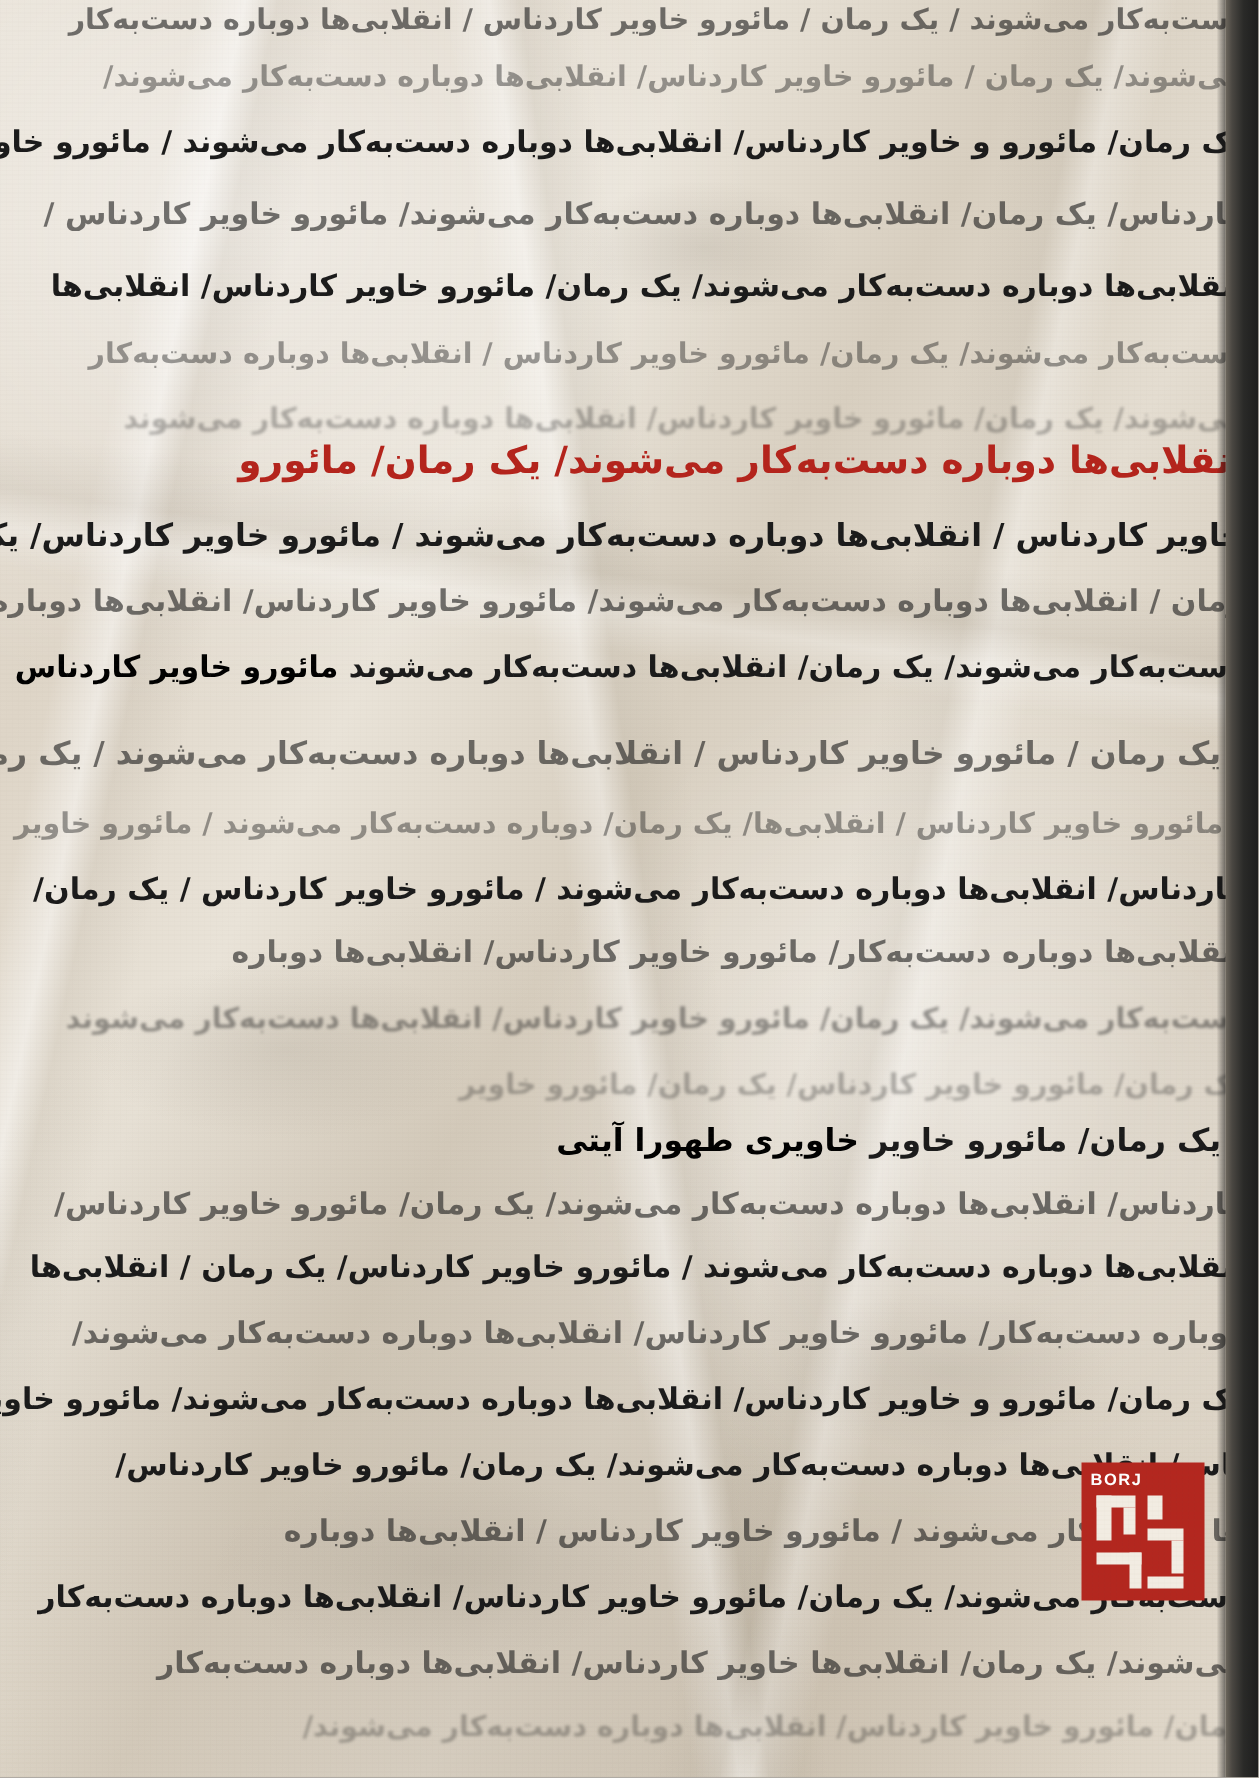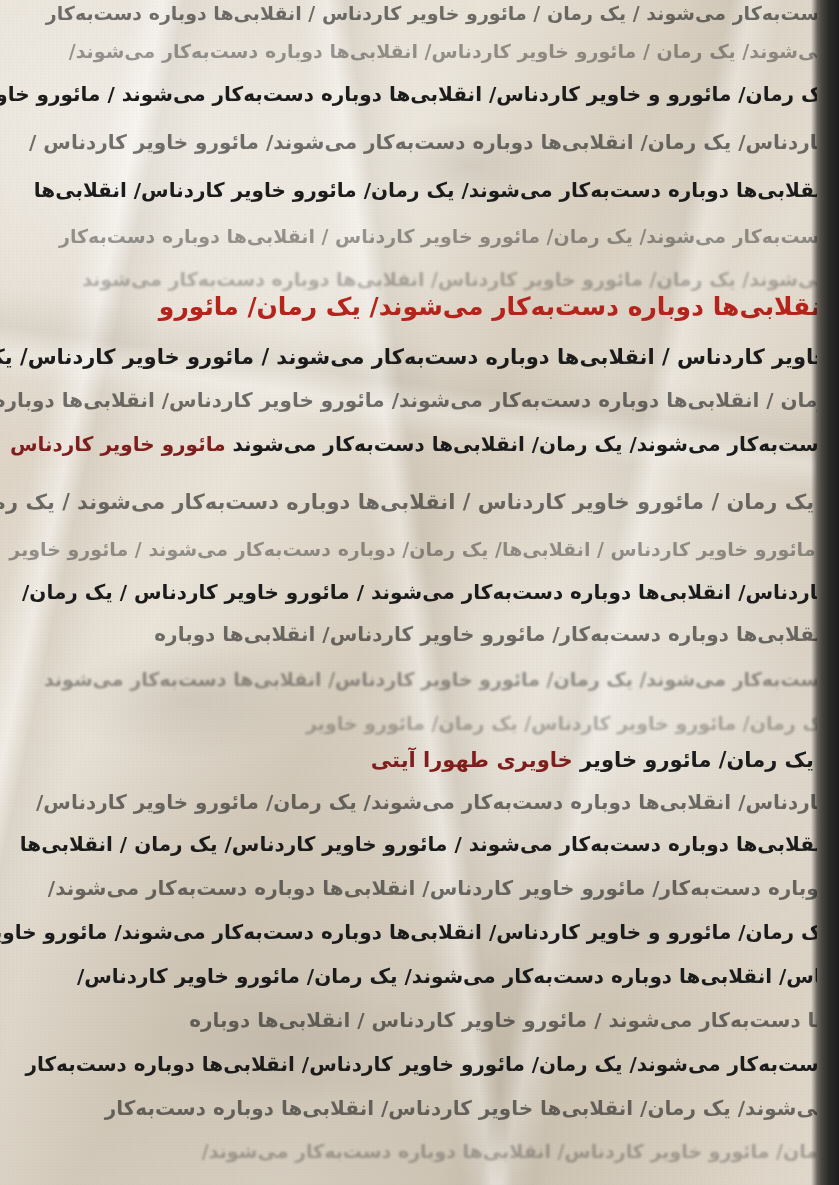--- a/index.html
+++ b/index.html
@@ -80,21 +80,21 @@
     left: 10px;
     white-space: nowrap;
     direction: rtl;
     text-align: right;
     font-weight: bold;
     color: #1b1b1b;
     letter-spacing: 0.2px;
   }
   .line span { white-space: nowrap; }
 
-  .red { color: #7f1d1d; }
+  .red { color: #000000; }
   .redhi { color: #b4241c; }
 
   
   .brand {
     position: absolute;
     right: 36px;
     bottom: 118px;
     width: 82px;
     height: 92px;
     z-index: 30;
@@ -197,18 +197,33 @@
     <div class="line fade1 blur1" style="top:876px;  font-size:20px;">دوباره دست‌به‌کار/ مائورو خاویر کاردناس/ انقلابی‌ها دوباره دست‌به‌کار می‌شوند/</div>
     <div class="line" style="top:920px;  font-size:20px;">یک رمان/ مائورو و خاویر کاردناس/ انقلابی‌ها دوباره دست‌به‌کار می‌شوند/ مائورو خاویر</div>
     <div class="line" style="top:964px;  font-size:20px;">ناس/  انقلابی‌ها دوباره دست‌به‌کار می‌شوند/ یک رمان/ مائورو خاویر کاردناس/</div>
     <div class="line fade1 blur1" style="top:1008px; font-size:20px;">ها دست‌به‌کار می‌شوند / مائورو خاویر کاردناس / انقلابی‌ها دوباره</div>
     <div class="line" style="top:1052px; font-size:20px;">دست‌به‌کار می‌شوند/ یک رمان/ مائورو خاویر کاردناس/ انقلابی‌ها دوباره دست‌به‌کار</div>
     <div class="line fade1 blur1" style="top:1096px; font-size:20px;">می‌شوند/ یک رمان/ انقلابی‌ها خاویر کاردناس/ انقلابی‌ها دوباره دست‌به‌کار</div>
     <div class="line fade3 blur2" style="top:1140px; font-size:19px;">رمان/ مائورو خاویر کاردناس/ انقلابی‌ها دوباره دست‌به‌کار می‌شوند/</div>
 
   </div>
 
+  <div class="brand">
+    <div class="brand-box"></div>
+    <div class="brand-label">BORJ</div>
+    <div class="brand-glyph">
+      <i style="left:2px;  top:0px;  width:10px; height:30px;"></i>
+      <i style="left:2px;  top:0px;  width:26px; height:8px;"></i>
+      <i style="left:20px; top:8px;  width:8px;  height:18px;"></i>
+      <i style="left:36px; top:0px;  width:10px; height:16px;"></i>
+      <i style="left:36px; top:22px; width:24px; height:8px;"></i>
+      <i style="left:52px; top:30px; width:8px;  height:22px;"></i>
+      <i style="left:2px;  top:38px; width:30px; height:8px;"></i>
+      <i style="left:24px; top:38px; width:8px;  height:24px;"></i>
+      <i style="left:36px; top:54px; width:24px; height:8px;"></i>
+    </div>
+  </div>
 
   <div class="grain"></div>
   <div class="spine-edge"></div>
   <div class="spine"></div>
 
 </div>
 
 </body></html>

